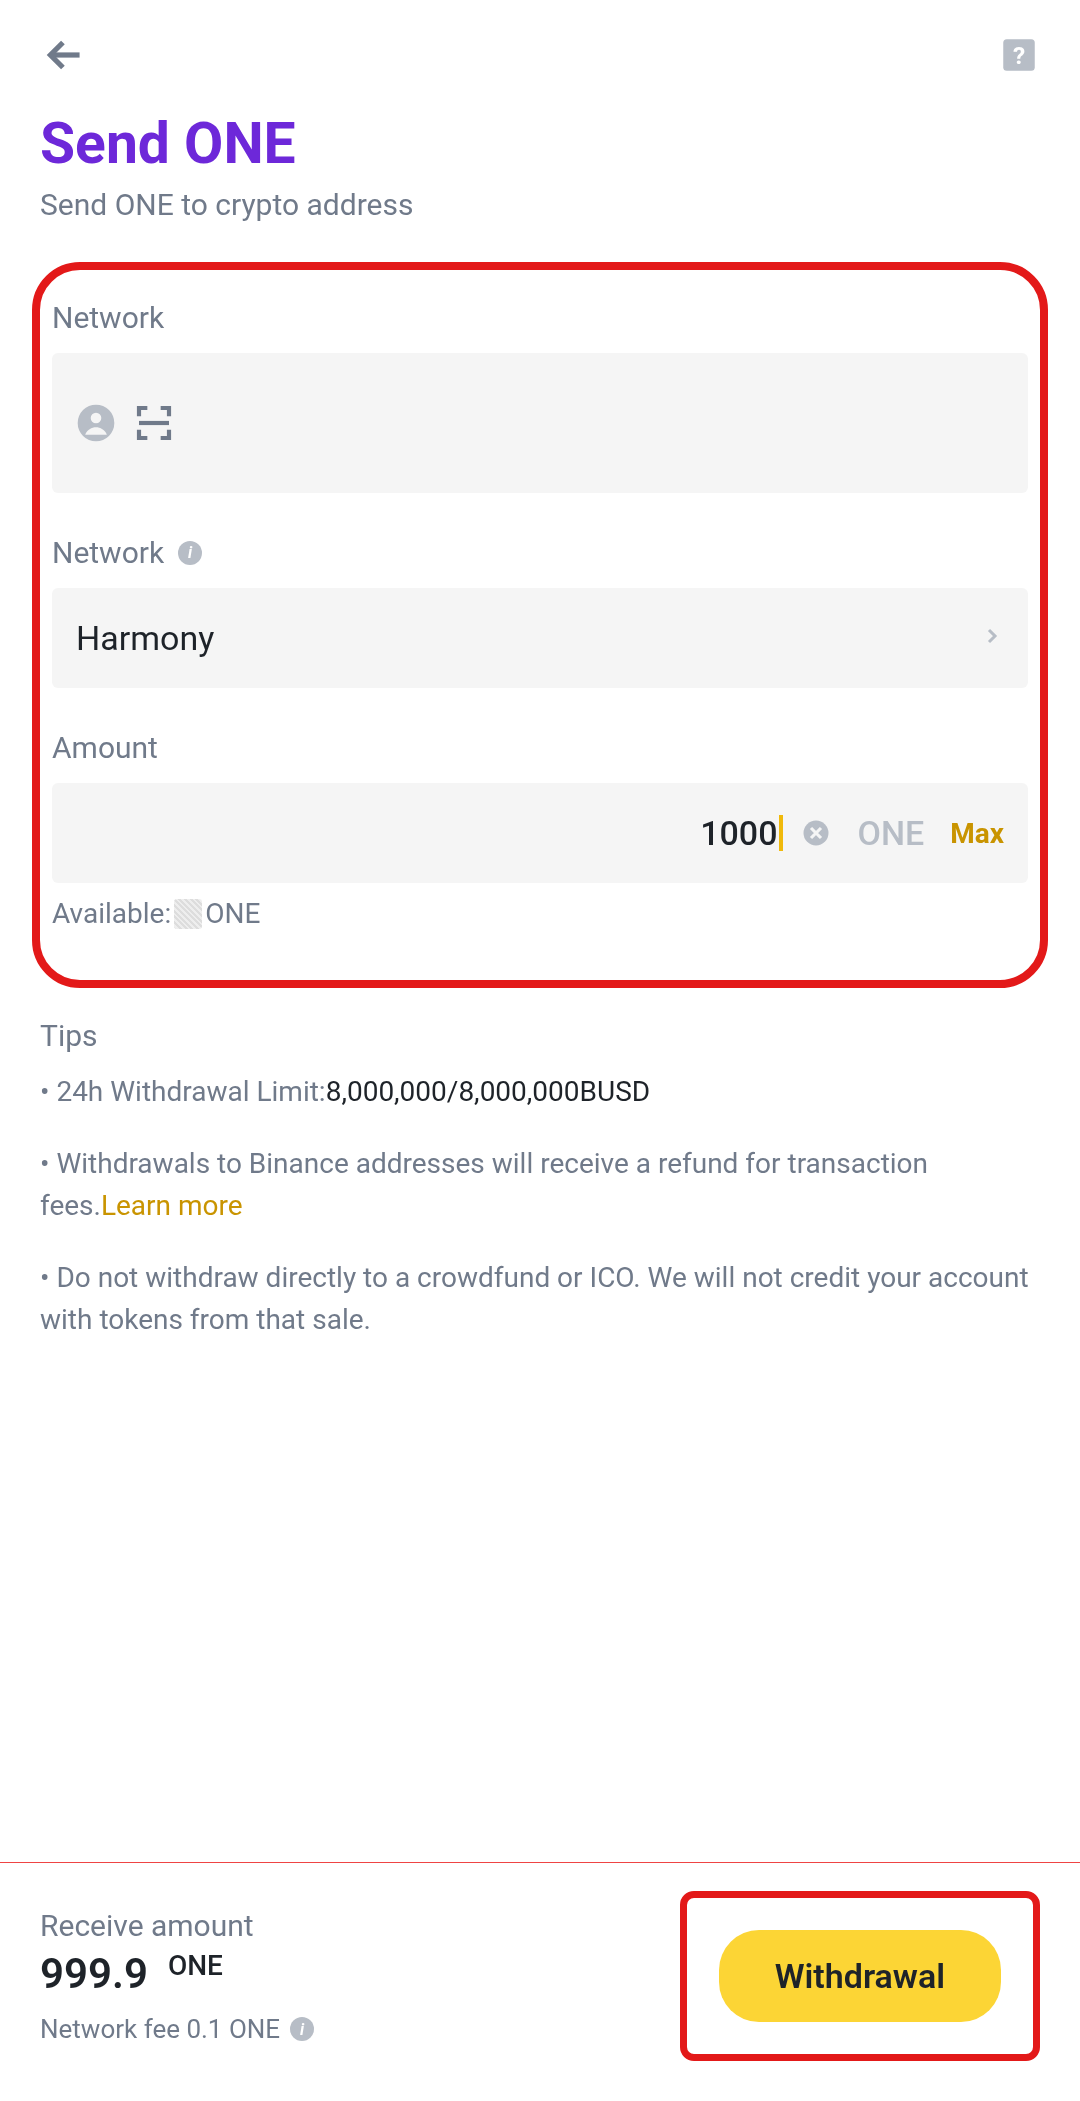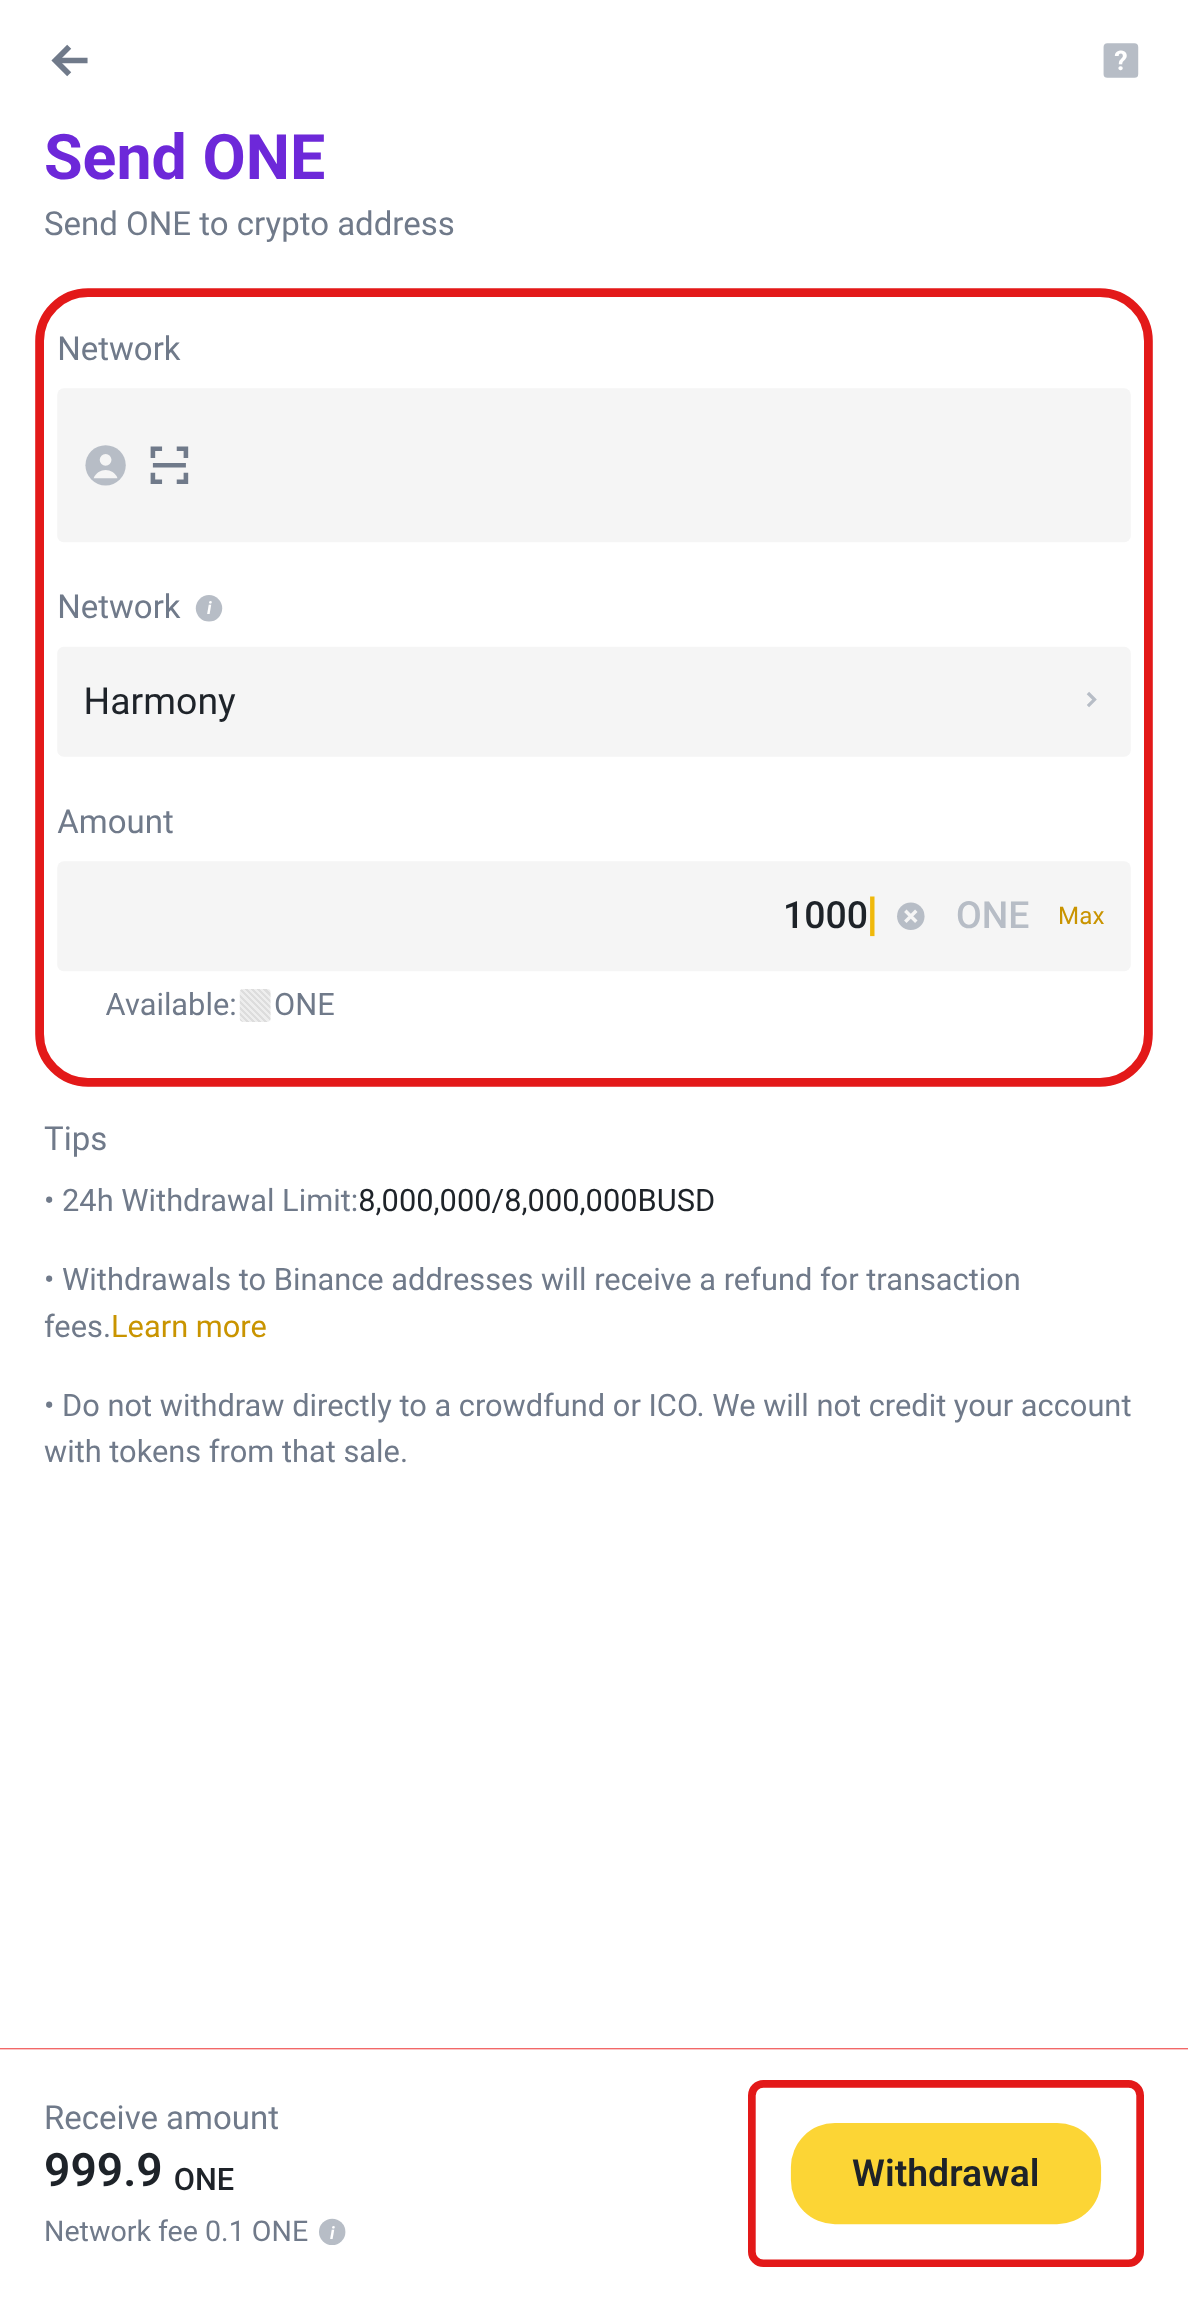--- a/index.html
+++ b/index.html
@@ -86,28 +86,27 @@
       display: inline-block;
       width: 4px;
       height: 36px;
       background: #f0b90b;
       margin-left: 2px;
       vertical-align: middle;
     }
     .amount-right { display: flex; align-items: center; gap: 26px; }
     .clear-icon svg { width: 30px; height: 30px; }
     .unit-label { font-size: 34px; color: #b7bdc6; font-weight: 500; }
-    .max-btn { font-size: 22px; color: #c99400; font-weight: 400; }
+    .max-btn { font-size: 28px; color: #c99400; font-weight: 700; }
     .available-row {
       font-size: 28px;
       color: #707a8a;
       margin-top: 14px;
       display: flex;
       align-items: center;
-      margin-left: 44px;
     }
     .redacted {
       display: inline-block; width: 28px; height: 30px;
       background: repeating-linear-gradient(45deg,#ddd,#ddd 2px,#eee 2px,#eee 4px);
       border-radius: 3px; margin: 0 3px;
     }
     .tips-section { padding: 10px 40px 40px 40px; }
     .tips-title { font-size: 30px; color: #707a8a; margin-bottom: 18px; }
     .tip-line {
       font-size: 28px;
@@ -121,21 +120,21 @@
       position: absolute;
       bottom: 0; left: 0; right: 0;
       border-top: 1px solid #ef4444;
       padding: 28px 40px 40px 40px;
       display: flex;
       justify-content: space-between;
       align-items: center;
     }
     .receive-block { }
     .receive-label { font-size: 30px; color: #707a8a; margin-bottom: 6px; }
-    .receive-amount-row { display: flex; align-items: flex-end; gap: 10px; margin-bottom: 16px; }
+    .receive-amount-row { display: flex; align-items: flex-start; gap: 20px; margin-bottom: 16px; }
     .receive-amount { font-size: 42px; font-weight: 600; color: #1e2329; }
     .receive-unit { font-size: 28px; color: #1e2329; font-weight: 500; }
     .fee-row { font-size: 26px; color: #707a8a; display: flex; align-items: center; gap: 10px; }
     .withdraw-wrap {
       border: 7px solid #e31919;
       border-radius: 14px;
       padding: 32px;
     }
     .withdraw-btn {
       background: #fcd535;

